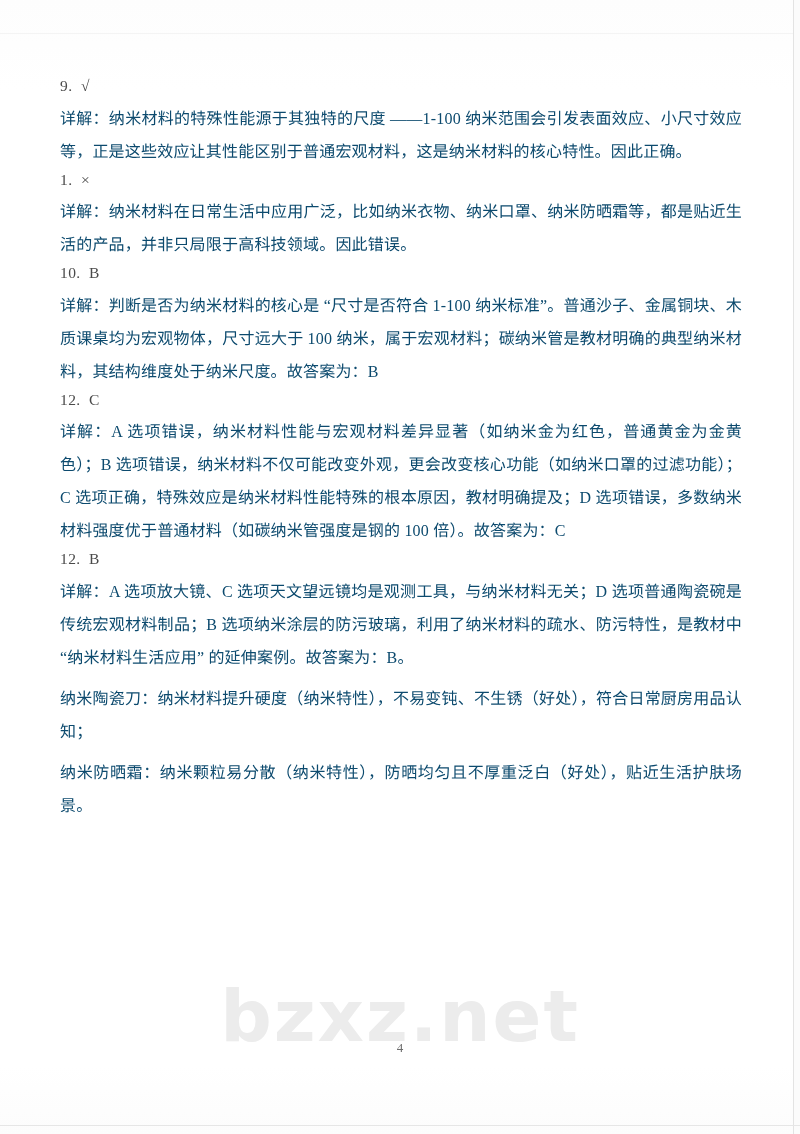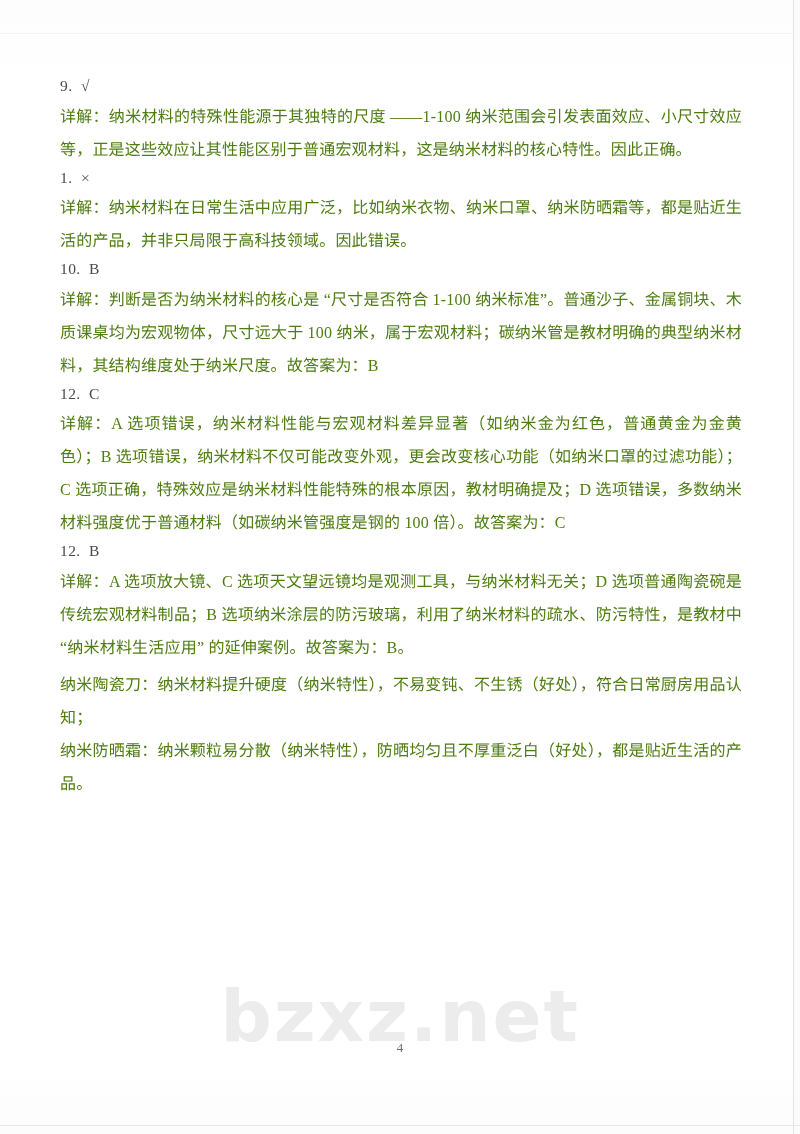--- a/index.html
+++ b/index.html
@@ -92,23 +92,23 @@
     font-size: 15.5px;
     color: #4a4a4a;
     line-height: 1;
     margin: 0 0 6px 0;
     letter-spacing: 0.4px;
     white-space: pre;
   }
 
   .para {
     font-size: 16px;
-    color: #4d7c0f;
+    color: #0c4a6e;
     line-height: 33px;
-    margin: 0 0 2px 0;
+    margin: 8px 0 2px 0;
     text-align: justify;
     text-justify: inter-character;
     letter-spacing: 0.2px;
   }
 
   .block {
     margin-bottom: 4px;
   }
 
   .para.tight {
@@ -161,20 +161,20 @@
       <div class="para">详解：A 选项错误，纳米材料性能与宏观材料差异显著（如纳米金为红色，普通黄金为金黄色）；B 选项错误，纳米材料不仅可能改变外观，更会改变核心功能（如纳米口罩的过滤功能）；C 选项正确，特殊效应是纳米材料性能特殊的根本原因，教材明确提及；D 选项错误，多数纳米材料强度优于普通材料（如碳纳米管强度是钢的 100 倍）。故答案为：C</div>
     </div>
 
     <div class="block">
       <div class="ans-line">12.  B</div>
       <div class="para">详解：A 选项放大镜、C 选项天文望远镜均是观测工具，与纳米材料无关；D 选项普通陶瓷碗是传统宏观材料制品；B 选项纳米涂层的防污玻璃，利用了纳米材料的疏水、防污特性，是教材中 “纳米材料生活应用” 的延伸案例。故答案为：B。</div>
     </div>
 
     <div class="block">
       <div class="para tight">纳米陶瓷刀：纳米材料提升硬度（纳米特性），不易变钝、不生锈（好处），符合日常厨房用品认知；</div>
-      <div class="para tight">纳米防晒霜：纳米颗粒易分散（纳米特性），防晒均匀且不厚重泛白（好处），都是贴近生活的产品。</div>
+      <div class="para tight">纳米防晒霜：纳米颗粒易分散（纳米特性），防晒均匀且不厚重泛白（好处），贴近生活护肤场景。</div>
     </div>
 
   </div>
 
   <div class="page-number">4</div>
 
 </div>
 
 </body></html>

